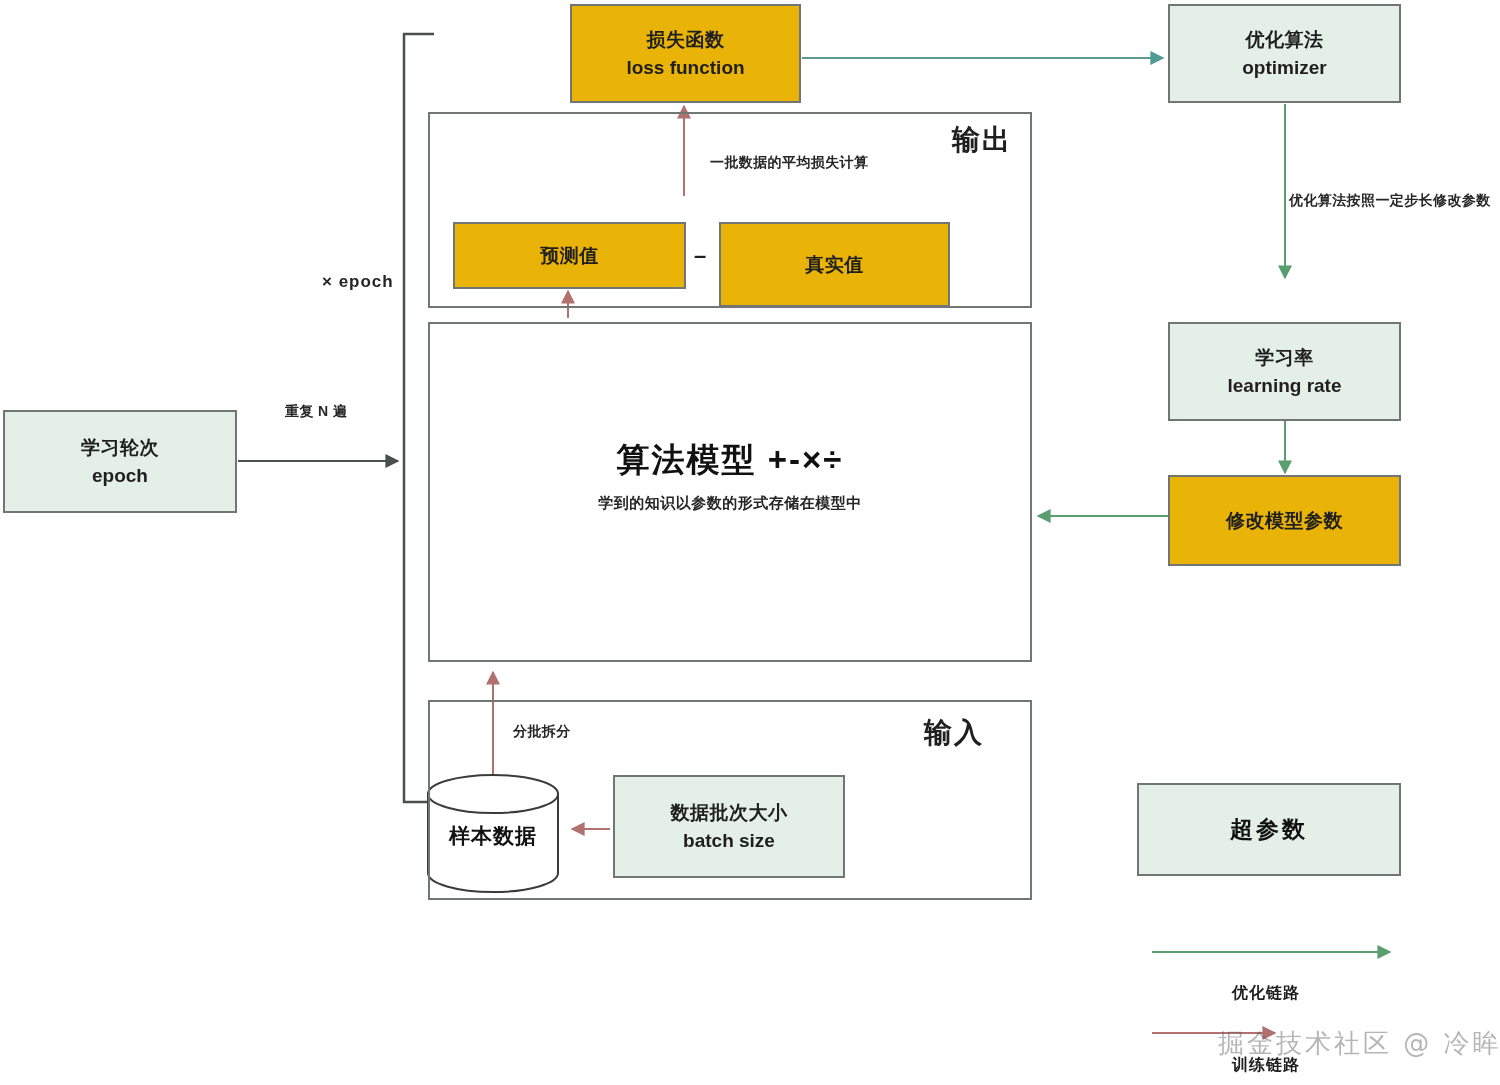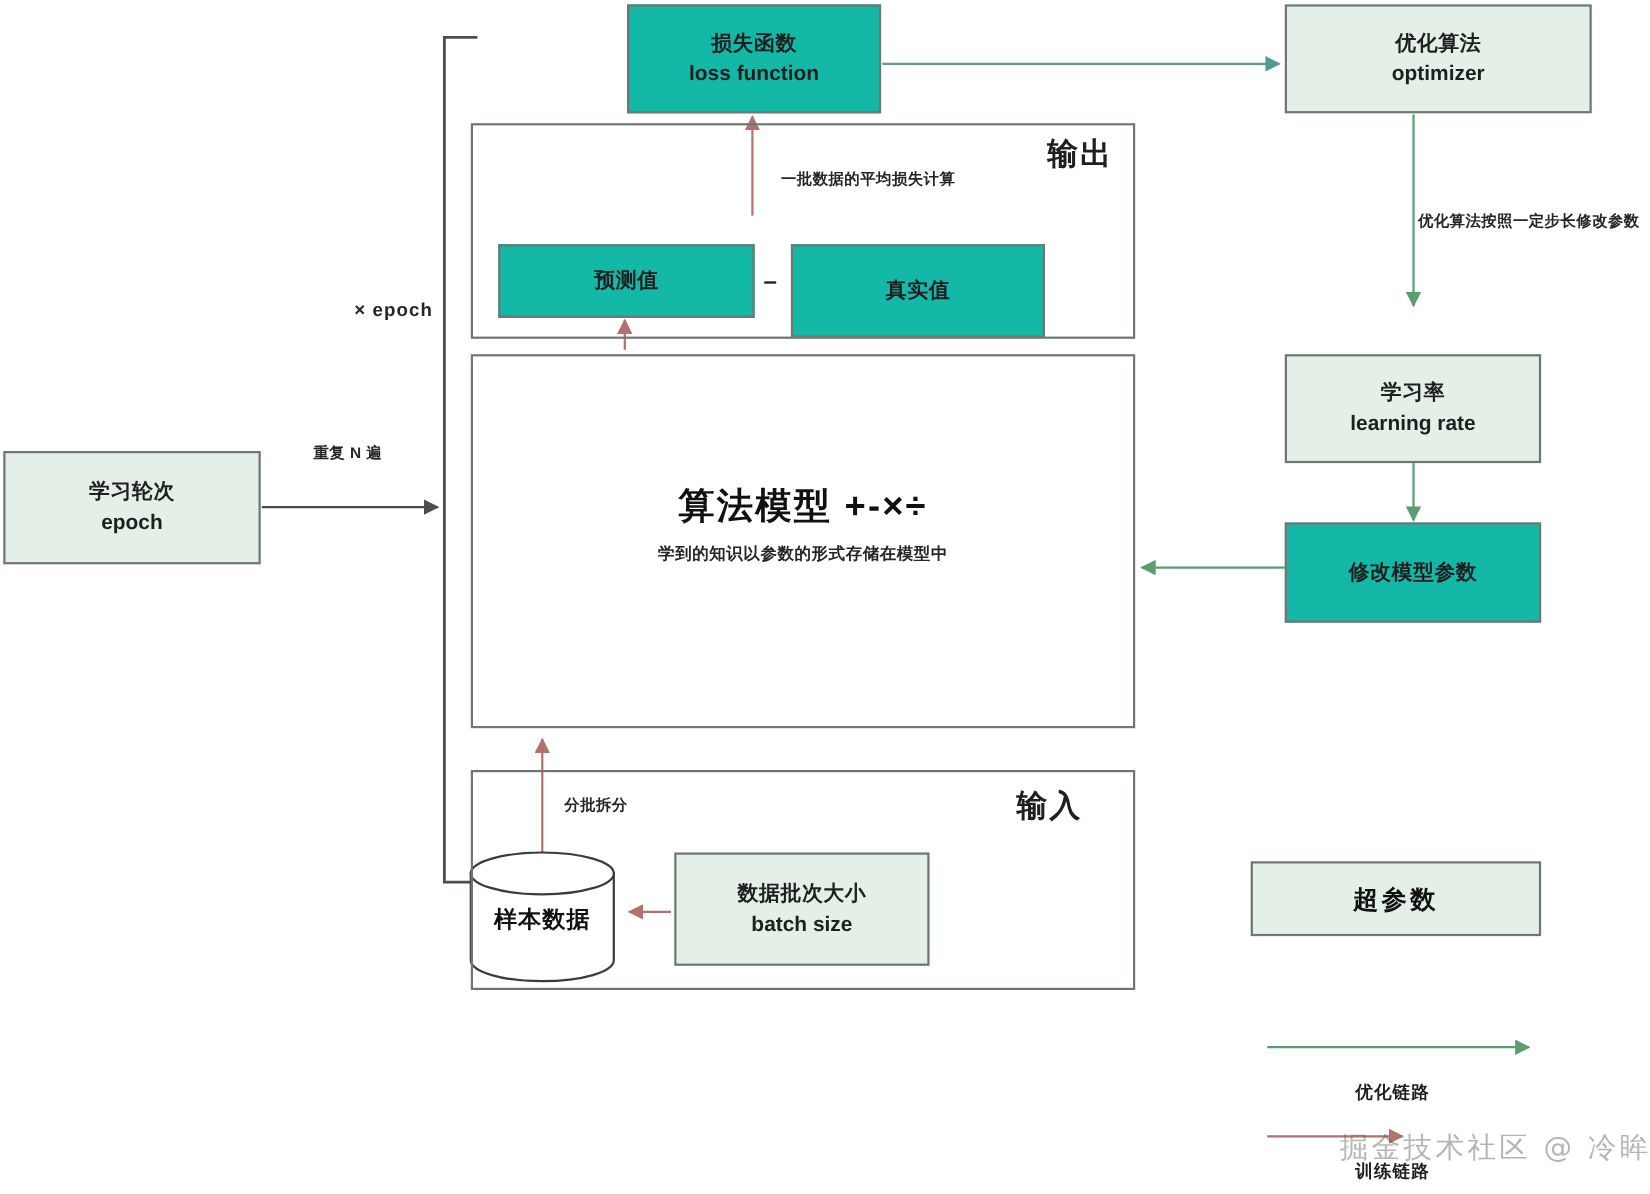--- a/index.html
+++ b/index.html
@@ -12,21 +12,21 @@
     position:relative;
     width:1500px;
     height:1085px;
     overflow:hidden;
     background:#ffffff;
   }
   .box{
     position:absolute;
     box-sizing:border-box;
     border:2px solid #6f7673;
-    background:#14b8a6;
+    background:#eab308;
     display:flex;
     flex-direction:column;
     align-items:center;
     justify-content:center;
     text-align:center;
   }
   .box.green{ background:#e3efe7; }
   .ln-cn{
     font-size:19px;
     font-weight:700;
@@ -181,21 +181,21 @@
   <div class="region" style="left:428px;top:322px;width:604px;height:340px;"></div>
 
   <div class="region" style="left:428px;top:700px;width:604px;height:200px;"></div>
   <div class="region-label" style="left:924px;top:714px;">输入</div>
 
   <div class="box" style="left:570px;top:4px;width:231px;height:99px;">
     <div class="ln-cn">损失函数</div>
     <div class="ln-en">loss function</div>
   </div>
 
-  <div class="box green" style="left:1168px;top:4px;width:279px;height:99px;">
+  <div class="box green" style="left:1168px;top:4px;width:233px;height:99px;">
     <div class="ln-cn">优化算法</div>
     <div class="ln-en">optimizer</div>
   </div>
 
   <div class="box green" style="left:1168px;top:280px;width:233px;height:99px;margin-top:42px;">
     <div class="ln-cn">学习率</div>
     <div class="ln-en">learning rate</div>
   </div>
 
   <div class="box" style="left:1168px;top:475px;width:233px;height:91px;">
@@ -222,21 +222,21 @@
     <div class="ln-en">epoch</div>
   </div>
 
   <div class="box green" style="left:613px;top:775px;width:232px;height:103px;">
     <div class="ln-cn">数据批次大小</div>
     <div class="ln-en">batch size</div>
   </div>
 
   <div class="cyl-label" style="left:428px;top:822px;width:130px;">样本数据</div>
 
-  <div class="box green" style="left:1137px;top:783px;width:264px;height:68px;">
+  <div class="box green" style="left:1137px;top:783px;width:264px;height:93px;">
     <div class="hyper-text">超参数</div>
   </div>
 
   <div class="edge-label" style="left:710px;top:154px;">一批数据的平均损失计算</div>
 
   <div class="edge-label" style="left:1289px;top:192px;">优化算法按照一定步长修改参数</div>
 
   <div class="edge-label" style="left:285px;top:403px;">重复 N 遍</div>
 
   <div class="edge-label big" style="left:322px;top:256px;">× epoch</div>

